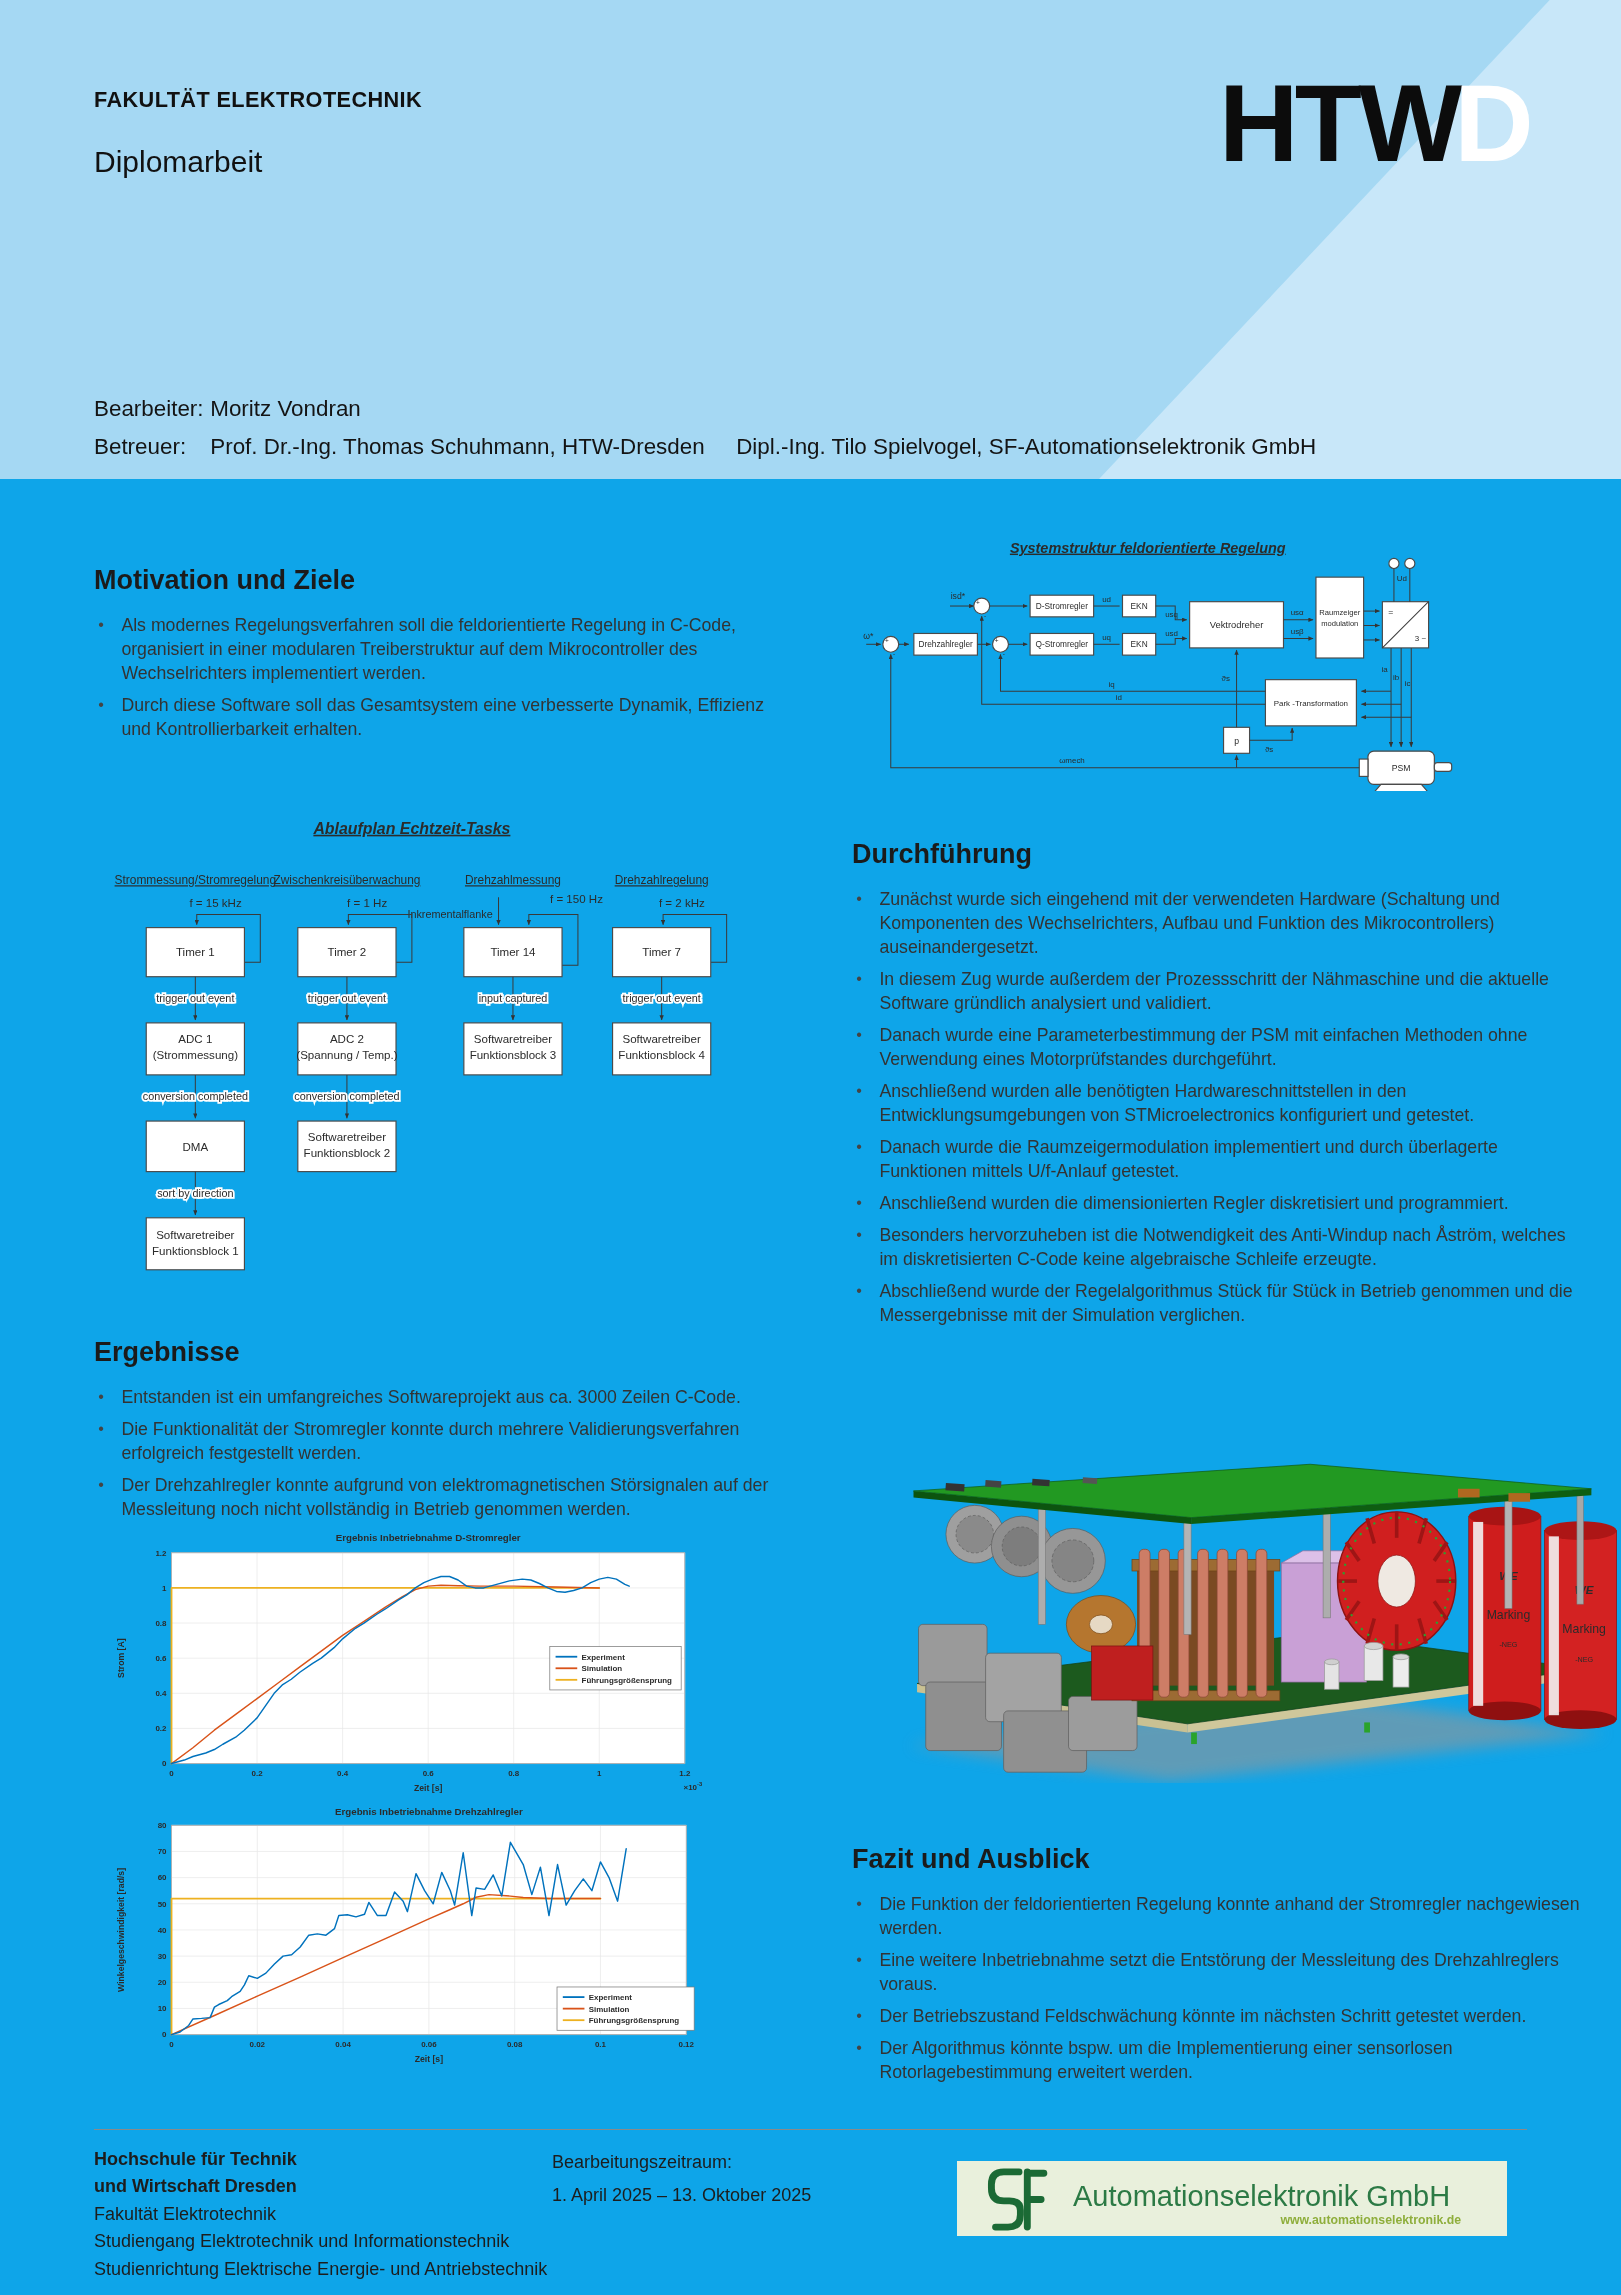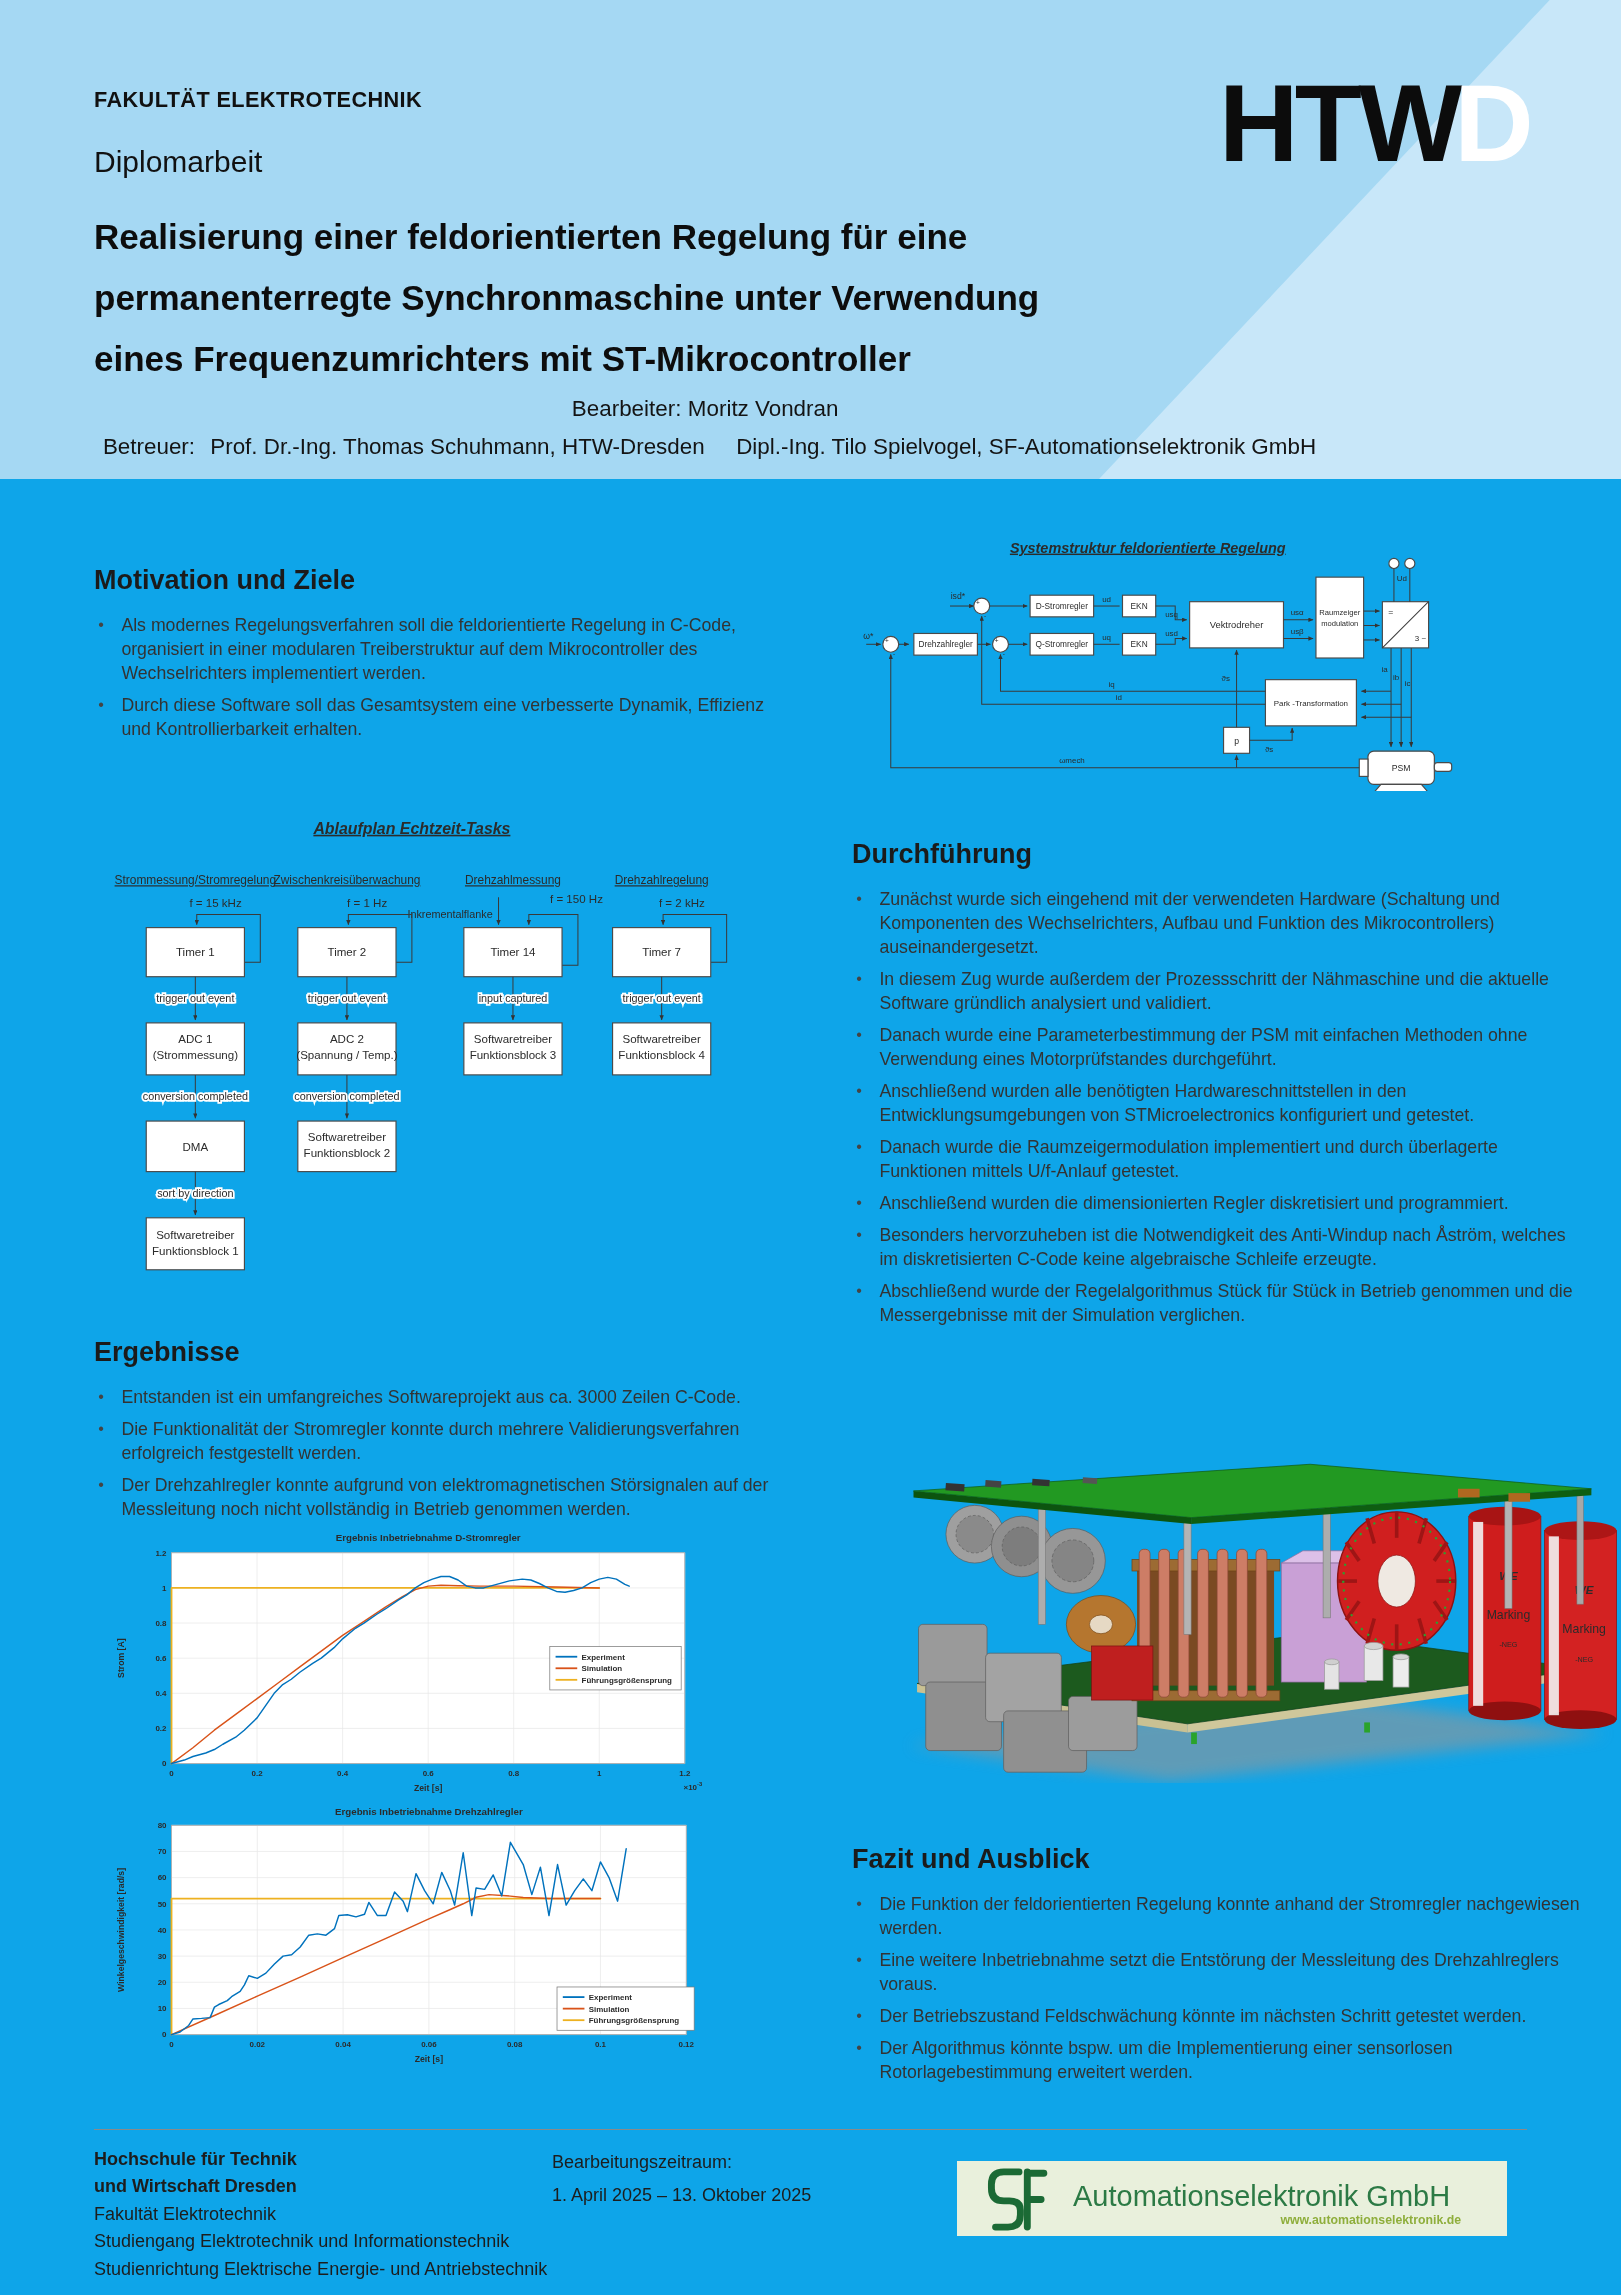--- a/index.html
+++ b/index.html
@@ -6,21 +6,21 @@
   .page{position:relative;width:1621px;height:2295px;background:#0ea5e9;overflow:hidden;
         font-family:"Liberation Sans",sans-serif;color:#222;}
   
   .hdr{position:absolute;left:0;top:0;width:1621px;height:479px;background:#a5d8f3;}
   .hdr-light{position:absolute;left:0;top:0;width:100%;height:100%;
         background:#c8e7f9;clip-path:polygon(95.6% 0,100% 0,100% 100%,67.8% 100%);}
   .fak{position:absolute;left:94px;top:87px;font-size:21.7px;font-weight:700;letter-spacing:0.4px;color:#111;}
   .doctype{position:absolute;left:94px;top:145px;font-size:30px;font-weight:400;color:#111;}
   .ptitle{position:absolute;left:94px;top:206px;font-size:35px;font-weight:700;line-height:61px;color:#0d0d0d;}
   .people{position:absolute;left:94px;top:396px;font-size:22.4px;color:#141414;}
-  .people .row{margin-bottom:12.3px;text-align:center;}
+  .people .row{margin-bottom:12.3px;}
   .people .lbl{display:inline-block;min-width:110px;}
   .people .sep{display:inline-block;width:19px;}
   .htwd{position:absolute;left:1219px;top:68px;font-size:110px;font-weight:900;letter-spacing:-3.6px;color:#0c0c0c;line-height:1;}
   .htwd .d{color:#ffffff;margin-left:-4.3px;font-weight:800;}
   
   .sec{position:absolute;}
   .sec h2{font-size:27px;font-weight:700;color:#1b1b1b;margin:0 0 17.3px 0;}
   ul.bullets{list-style:none;margin:0;padding:0;}
   ul.bullets li{position:relative;padding-left:27.4px;margin-bottom:8px;
         font-size:17.7px;line-height:24px;color:#333;}
@@ -45,25 +45,20 @@
 </style>
 </head>
 <body>
 
 <div class="page">
 
   <header class="hdr">
     <div class="hdr-light"></div>
     <div class="fak">FAKULTÄT ELEKTROTECHNIK</div>
     <div class="doctype">Diplomarbeit</div>
-    <div class="ptitle">
-      <div>Realisierung einer feldorientierten Regelung für eine</div>
-      <div>permanenterregte Synchronmaschine unter Verwendung</div>
-      <div>eines Frequenzumrichters mit ST-Mikrocontroller</div>
-    </div>
     <div class="people">
       <div class="row">
         <span class="lbl">Bearbeiter:</span>
         <span>Moritz Vondran</span>
       </div>
       <div class="row">
         <span class="lbl">Betreuer:</span>
         <span>Prof. Dr.-Ing. Thomas Schuhmann, HTW-Dresden</span>
         <span class="sep"></span>
         <span>Dipl.-Ing. Tilo Spielvogel, SF-Automationselektronik GmbH</span>

